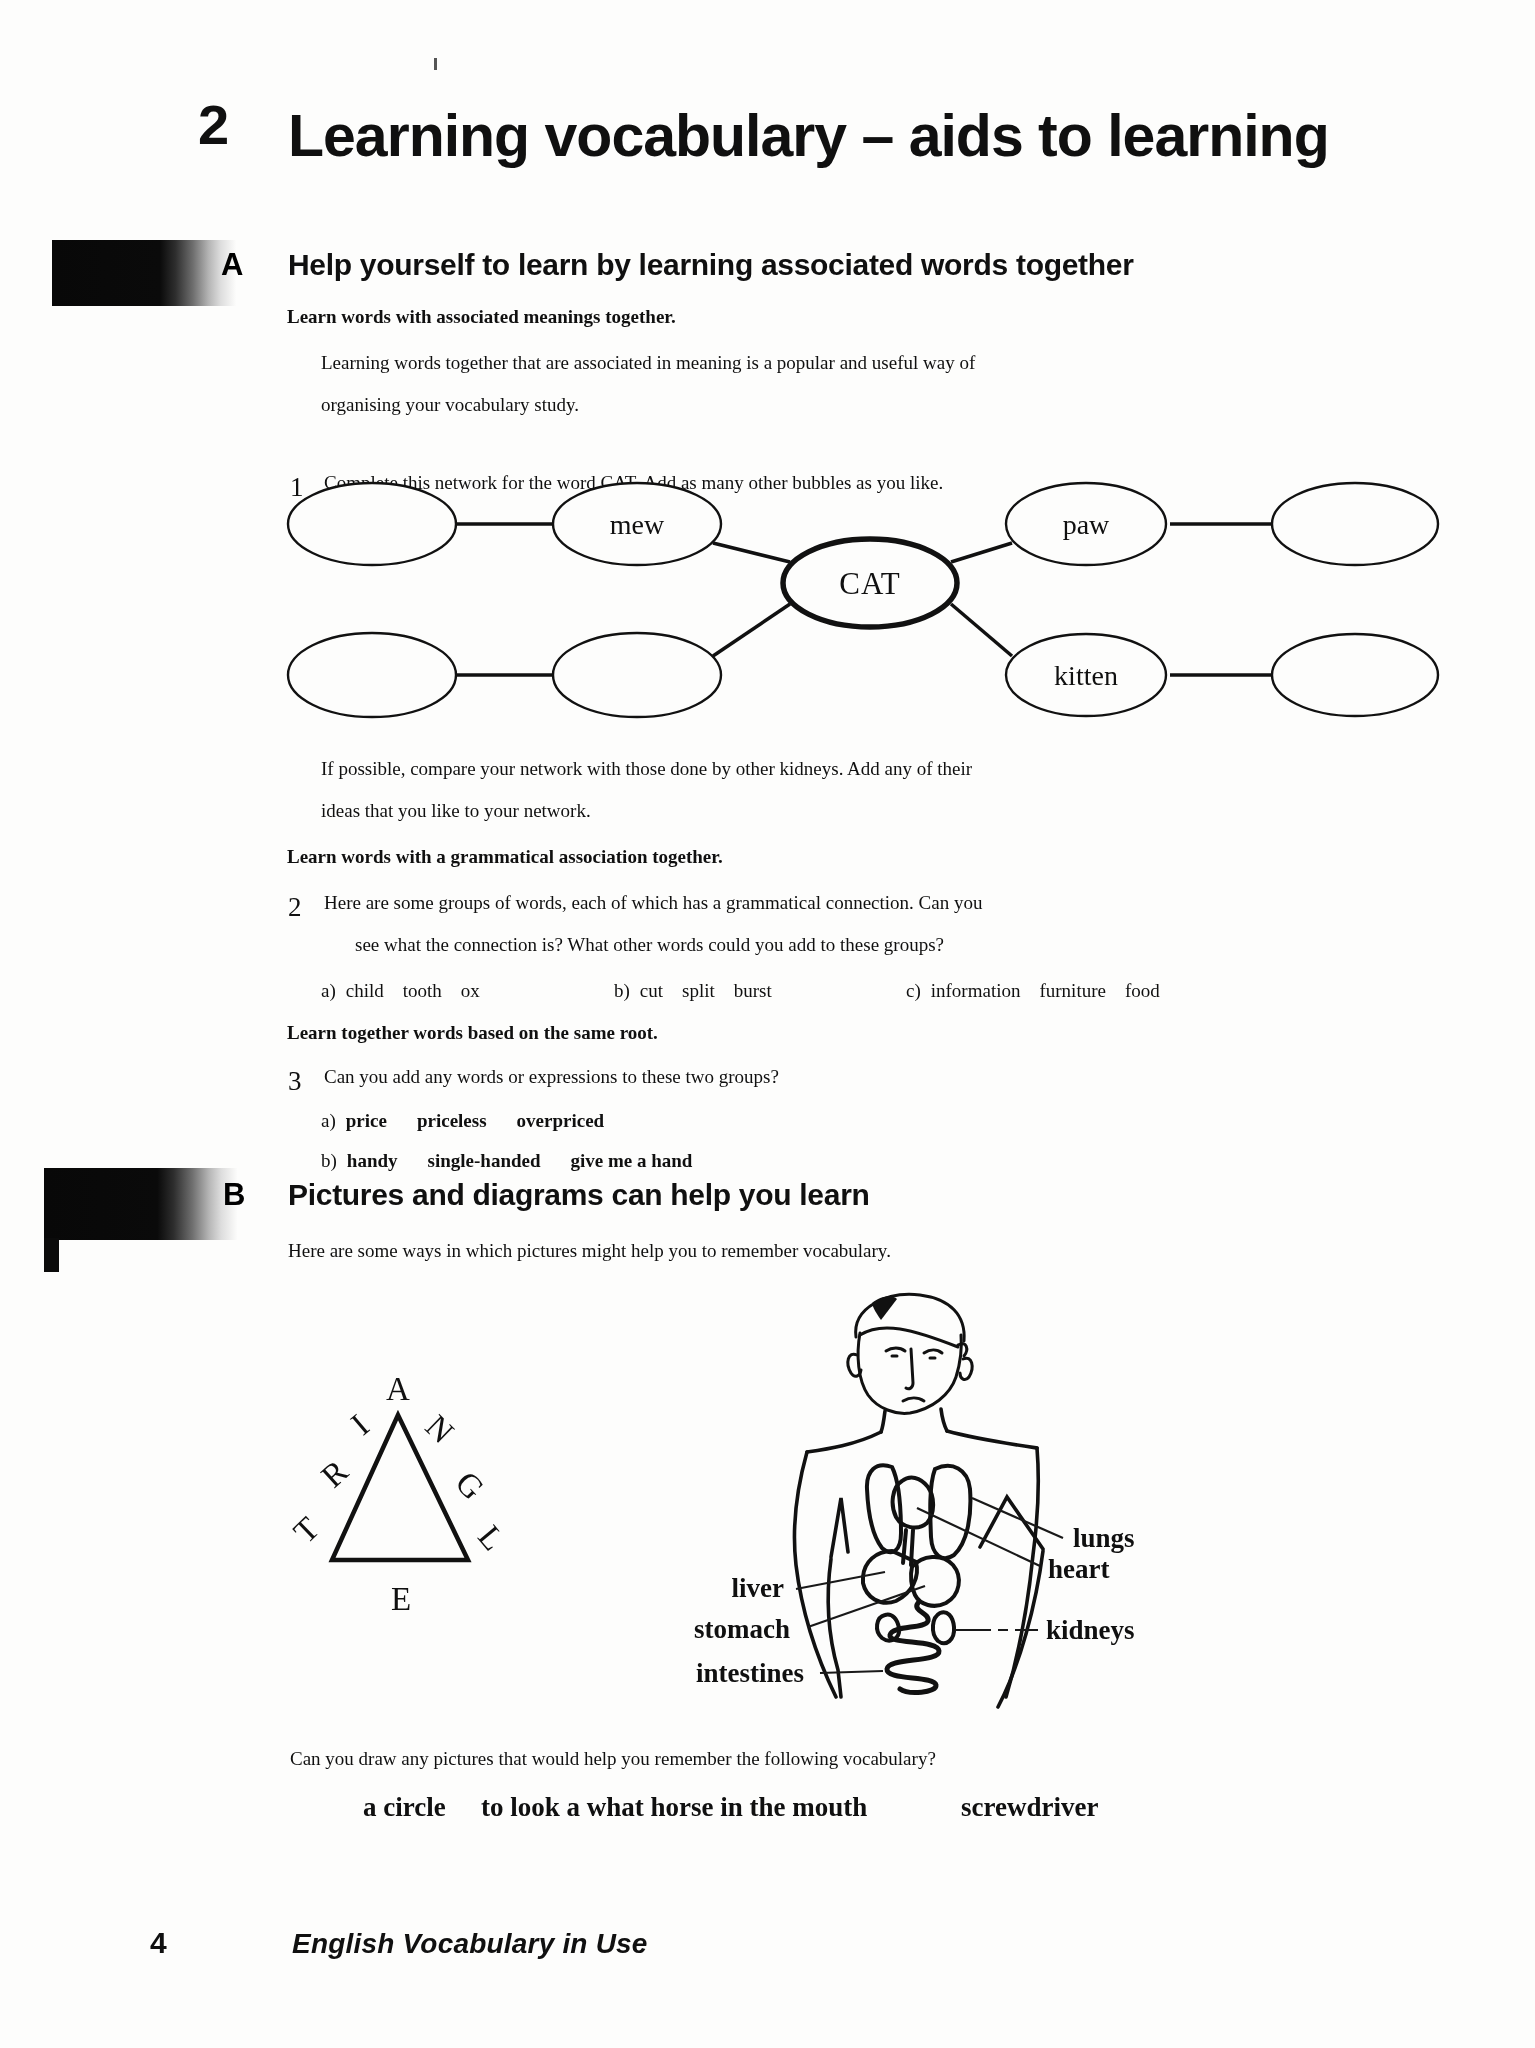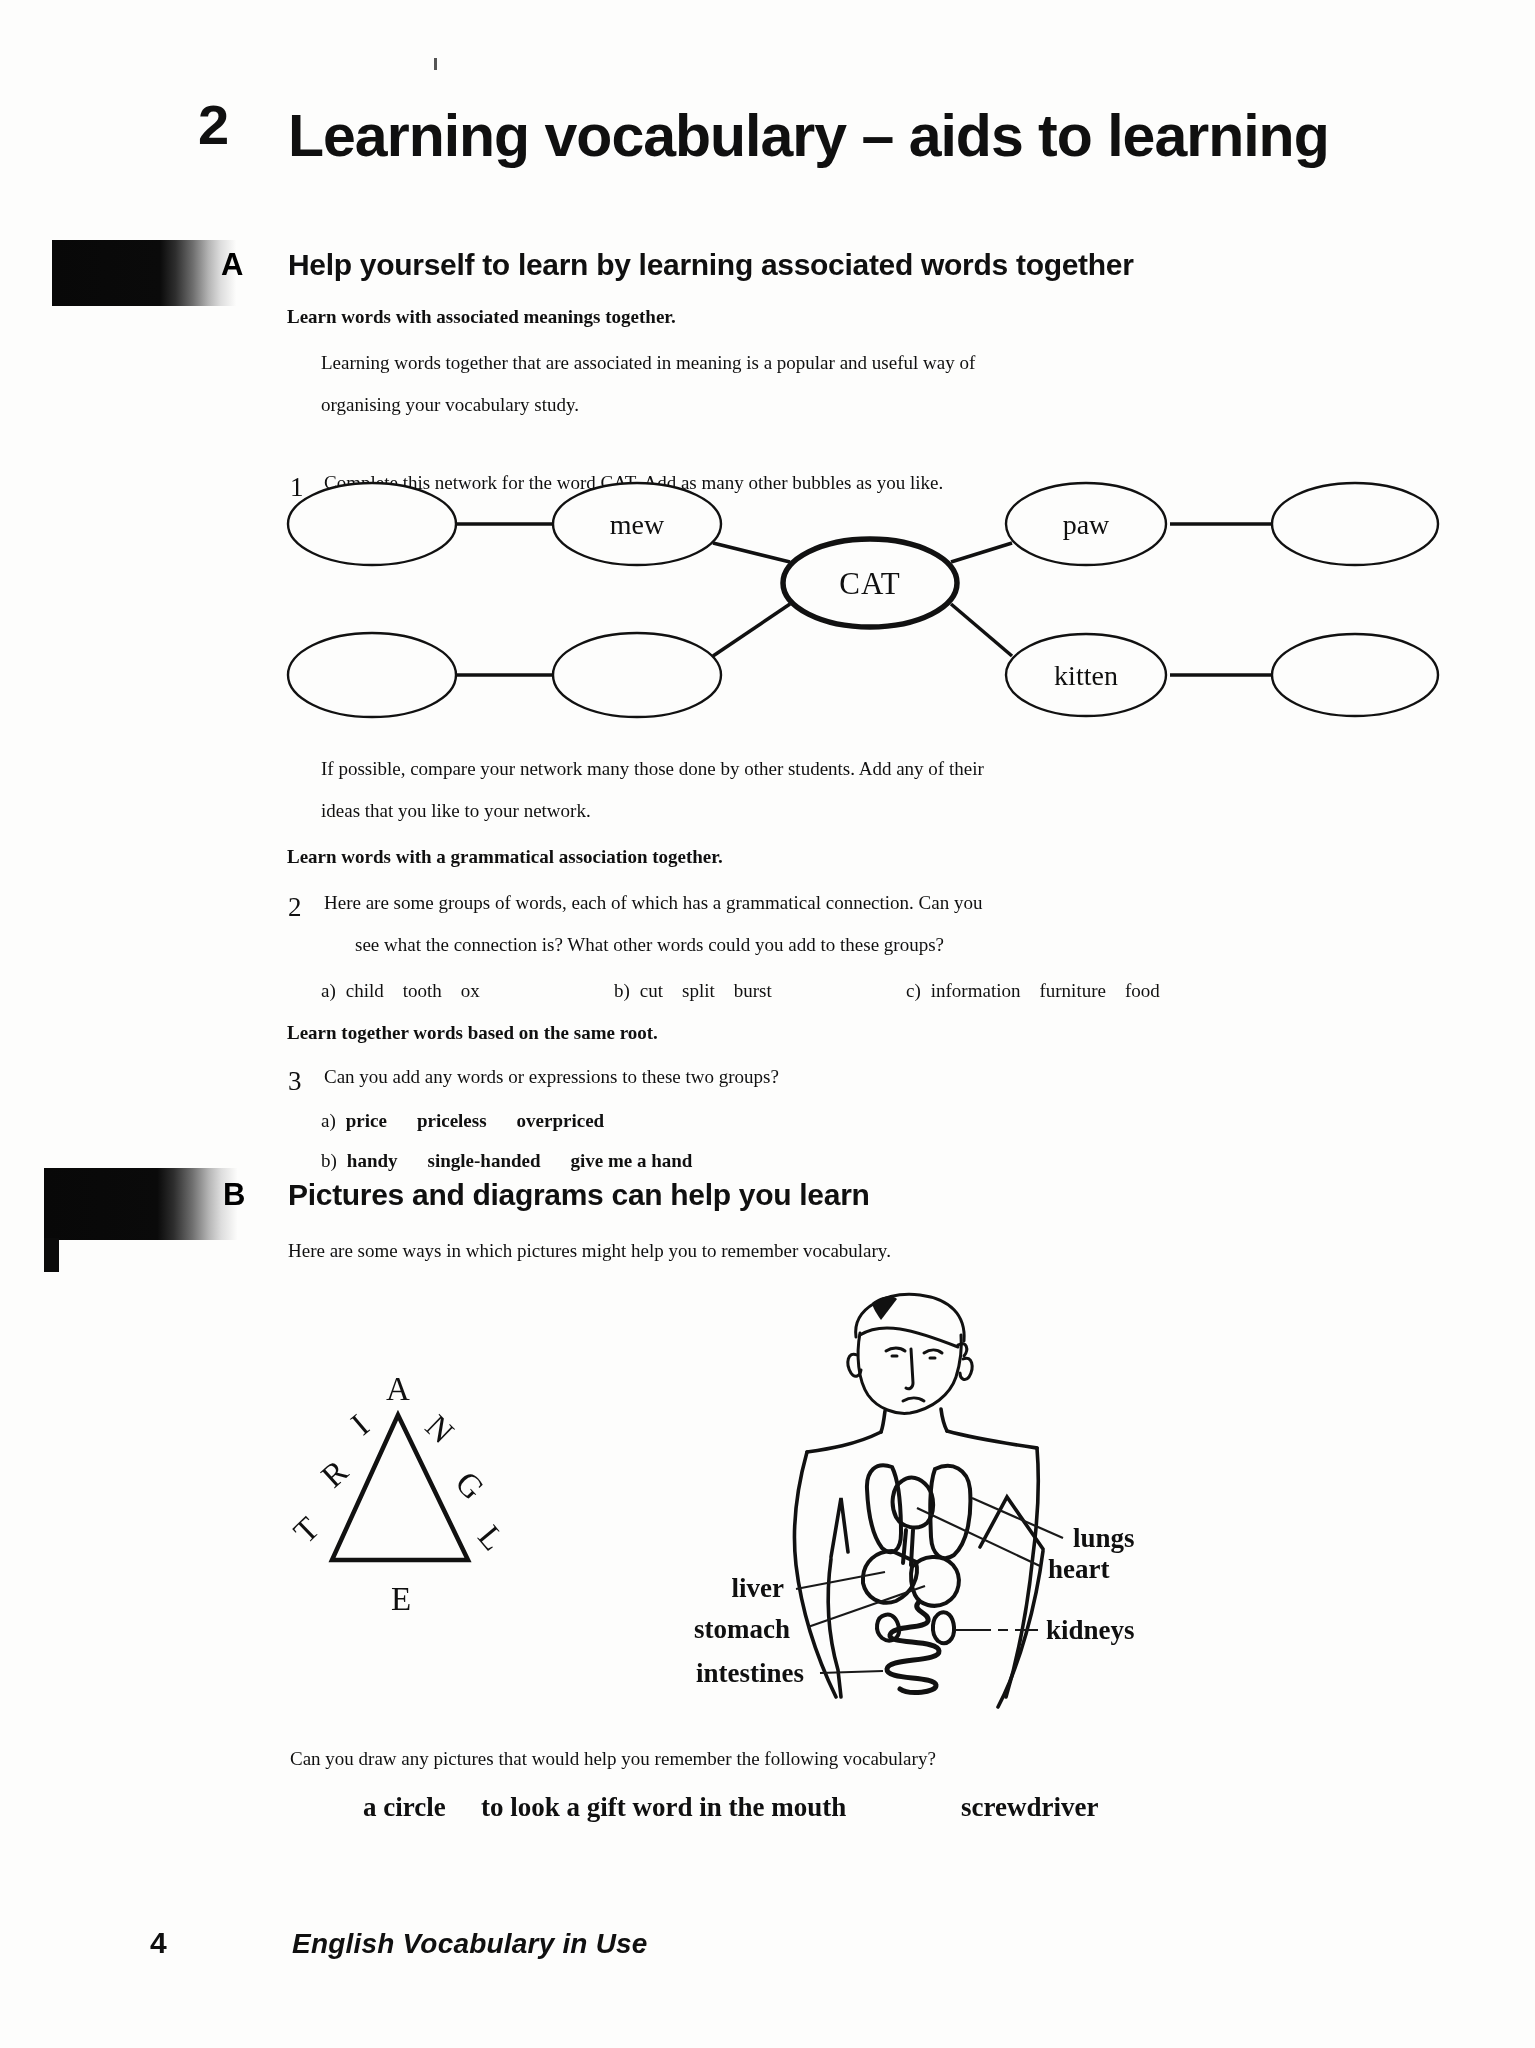--- a/index.html
+++ b/index.html
@@ -82,21 +82,21 @@
       <ellipse cx="816" cy="205" rx="80" ry="41"></ellipse>
       <ellipse cx="1085" cy="205" rx="83" ry="41"></ellipse>
       <ellipse cx="600" cy="113" rx="87" ry="44" stroke-width="5.5"></ellipse>
     </g>
     <text class="net-label" x="367" y="64" text-anchor="middle">mew</text>
     <text class="net-label" x="816" y="64" text-anchor="middle">paw</text>
     <text class="net-label" x="816" y="215" text-anchor="middle">kitten</text>
     <text class="net-center-label" x="600" y="124" text-anchor="middle">CAT</text>
   </svg>
 
-  <div class="abs body-line" style="left:321px;top:758px;">If possible, compare your network many those done by other students. Add any of their</div>
+  <div class="abs body-line" style="left:321px;top:758px;">If possible, compare your network with those done by other kidneys. Add any of their</div>
   <div class="abs body-line" style="left:321px;top:800px;">ideas that you like to your network.</div>
 
   <div class="abs body-line lead" style="left:287px;top:846px;">Learn words with a grammatical association together.</div>
   <div class="abs body-line item-num" style="left:288px;top:892px;">2</div>
   <div class="abs body-line" style="left:324px;top:892px;">Here are some groups of words, each of which has a grammatical connection. Can you</div>
   <div class="abs body-line" style="left:324px;top:934px;margin-left:31px;">see what the connection is? What other words could you add to these groups?</div>
 
   <div class="abs body-line" style="left:321px;top:980px;">
     <span class="prefix">a)</span><span class="gword">child</span><span class="gword">tooth</span><span class="gword">ox</span>
   </div>
@@ -189,19 +189,19 @@
     <text class="organ-label" x="533" y="262">lungs</text>
     <text class="organ-label" x="508" y="293">heart</text>
     <text class="organ-label" x="506" y="354">kidneys</text>
     <text class="organ-label" x="244" y="312" text-anchor="end">liver</text>
     <text class="organ-label" x="250" y="353" text-anchor="end">stomach</text>
     <text class="organ-label" x="264" y="397" text-anchor="end">intestines</text>
   </svg>
 
   <div class="abs body-line" style="left:290px;top:1748px;">Can you draw any pictures that would help you remember the following vocabulary?</div>
   <div class="abs vocab-word" style="left:327px;top:1792px;margin-left:36px;">a circle</div>
-  <div class="abs vocab-word" style="left:481px;top:1792px;">to look a gift word in the mouth</div>
+  <div class="abs vocab-word" style="left:481px;top:1792px;">to look a what horse in the mouth</div>
   <div class="abs vocab-word" style="left:961px;top:1792px;">screwdriver</div>
 
   <div class="abs sans footer-num">4</div>
   <div class="abs sans footer-title">English Vocabulary in Use</div>
 
 </div>
 
 </body></html>

